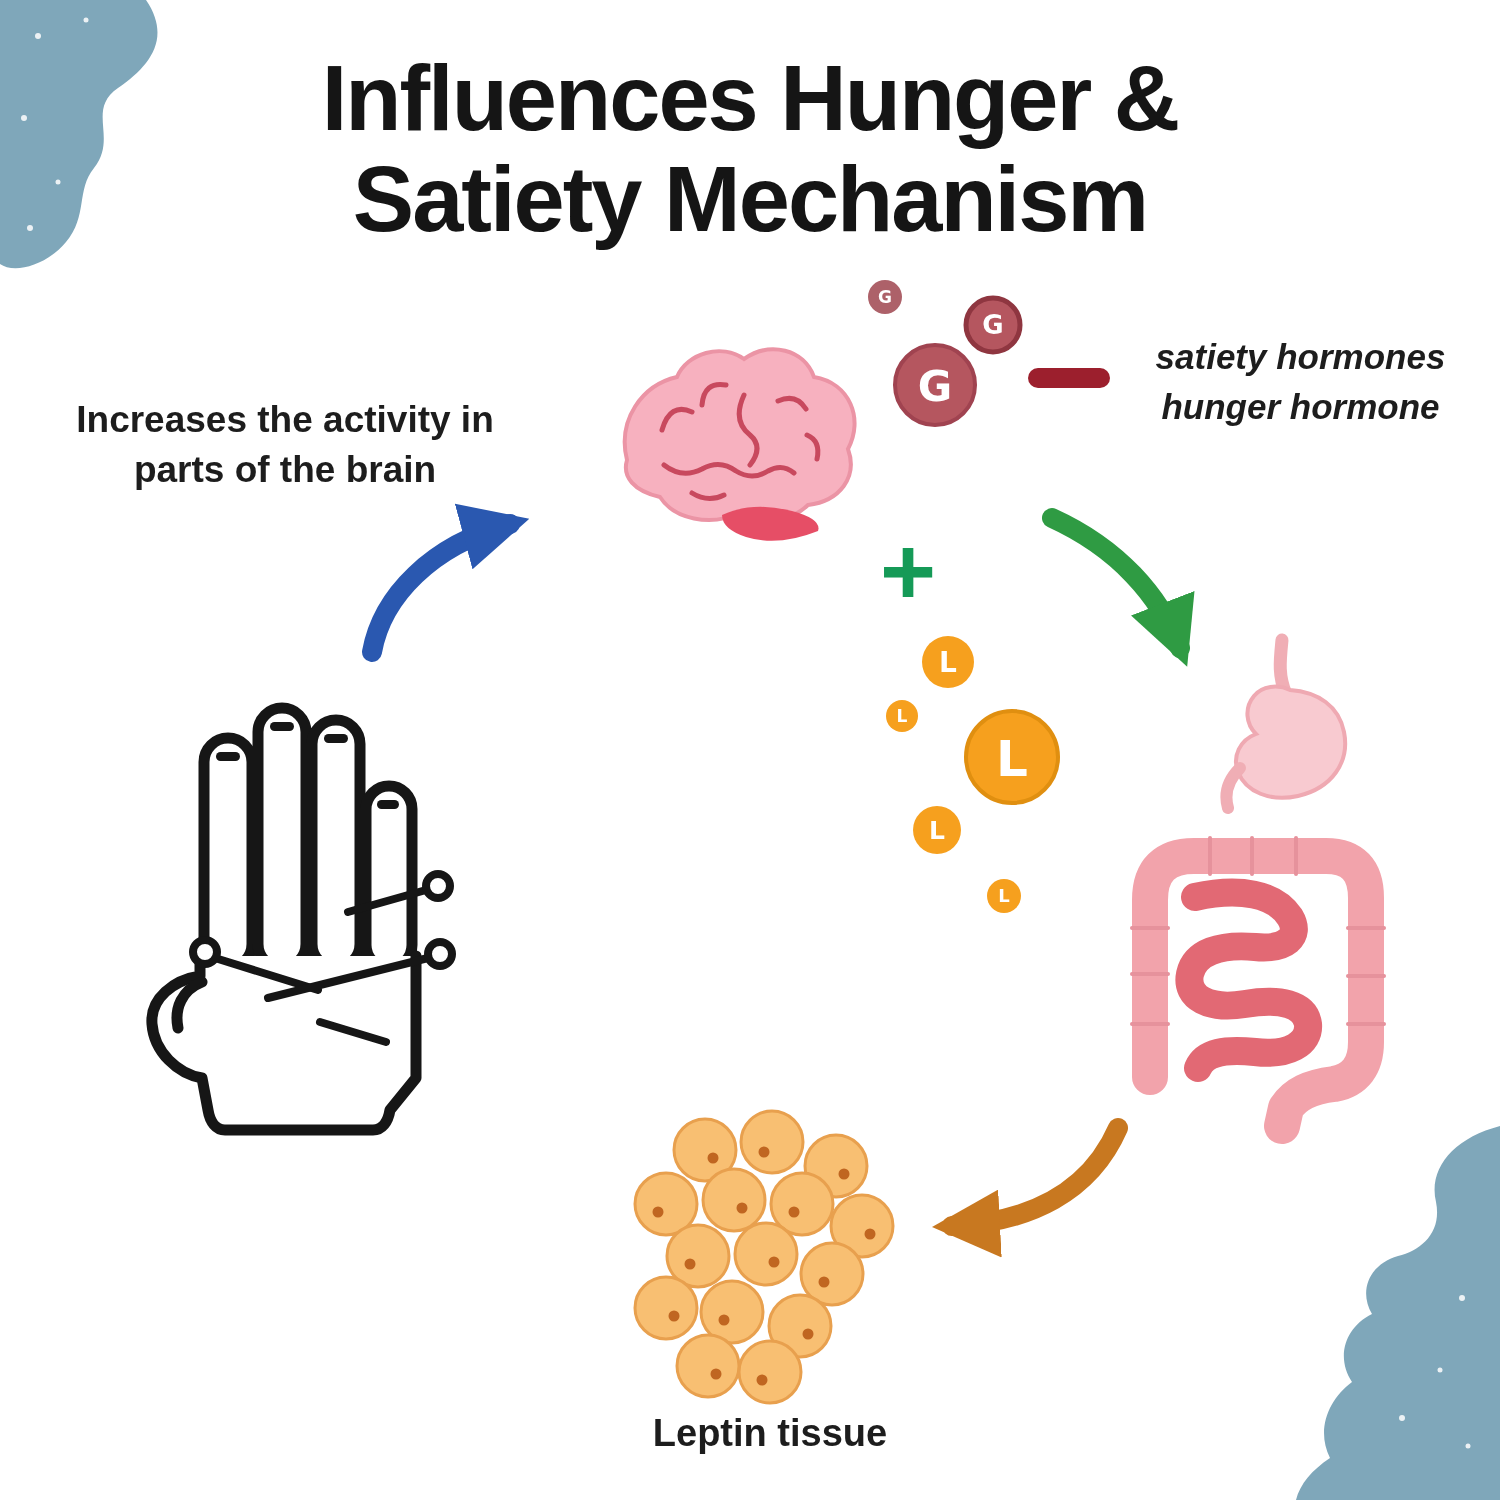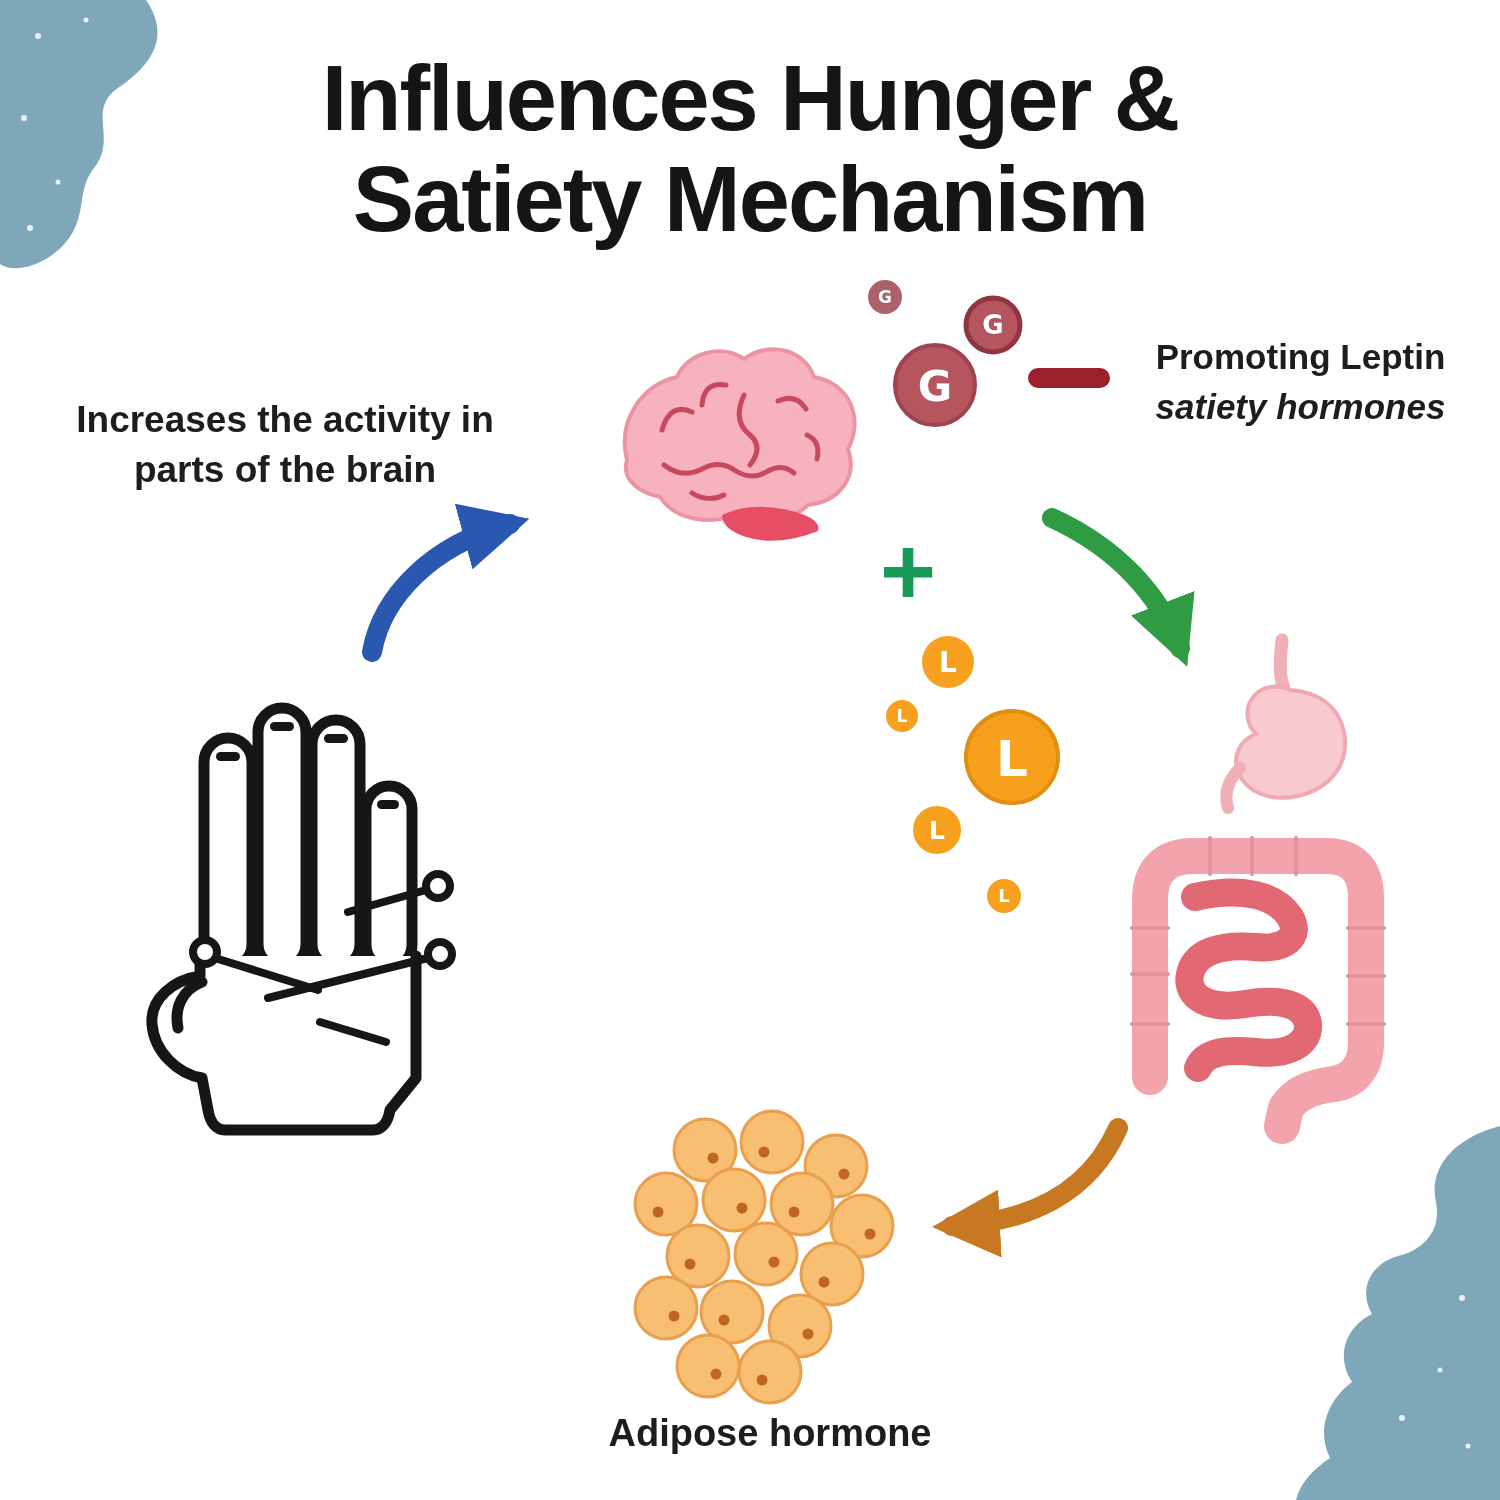--- a/index.html
+++ b/index.html
@@ -185,22 +185,22 @@
     <div>Influences Hunger &amp;</div>
     <div>Satiety Mechanism</div>
   </div>
 
   <div class="txt brain-label">
     <div>Increases the activity in</div>
     <div>parts of the brain</div>
   </div>
 
   <div class="txt hormone-label">
-    <div>Promoting Leptin</div>
     <div class="italic">satiety hormones</div>
+    <div class="italic">hunger hormone</div>
   </div>
 
   <div class="txt plus-symbol">+</div>
 
-  <div class="txt adipose-label">Adipose hormone</div>
+  <div class="txt adipose-label">Leptin tissue</div>
 
 
 </div>
 
 </body></html>

